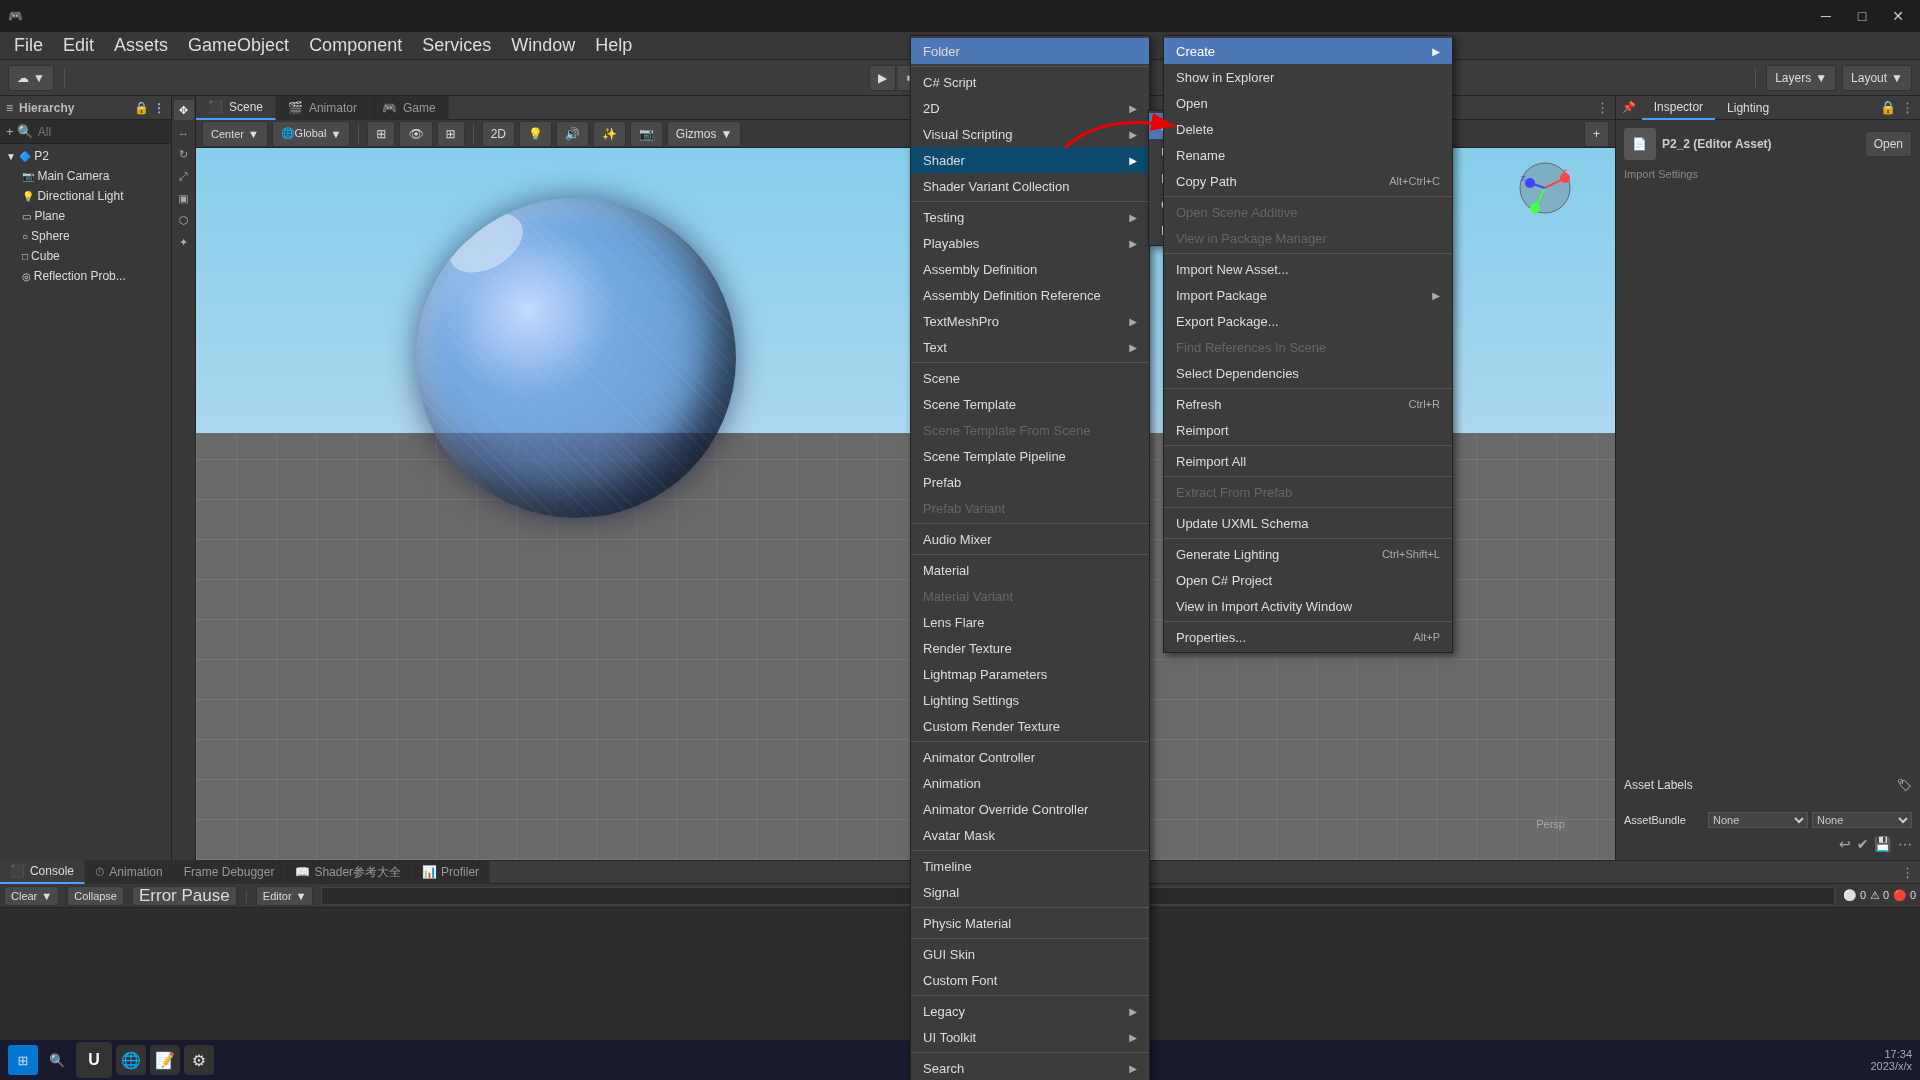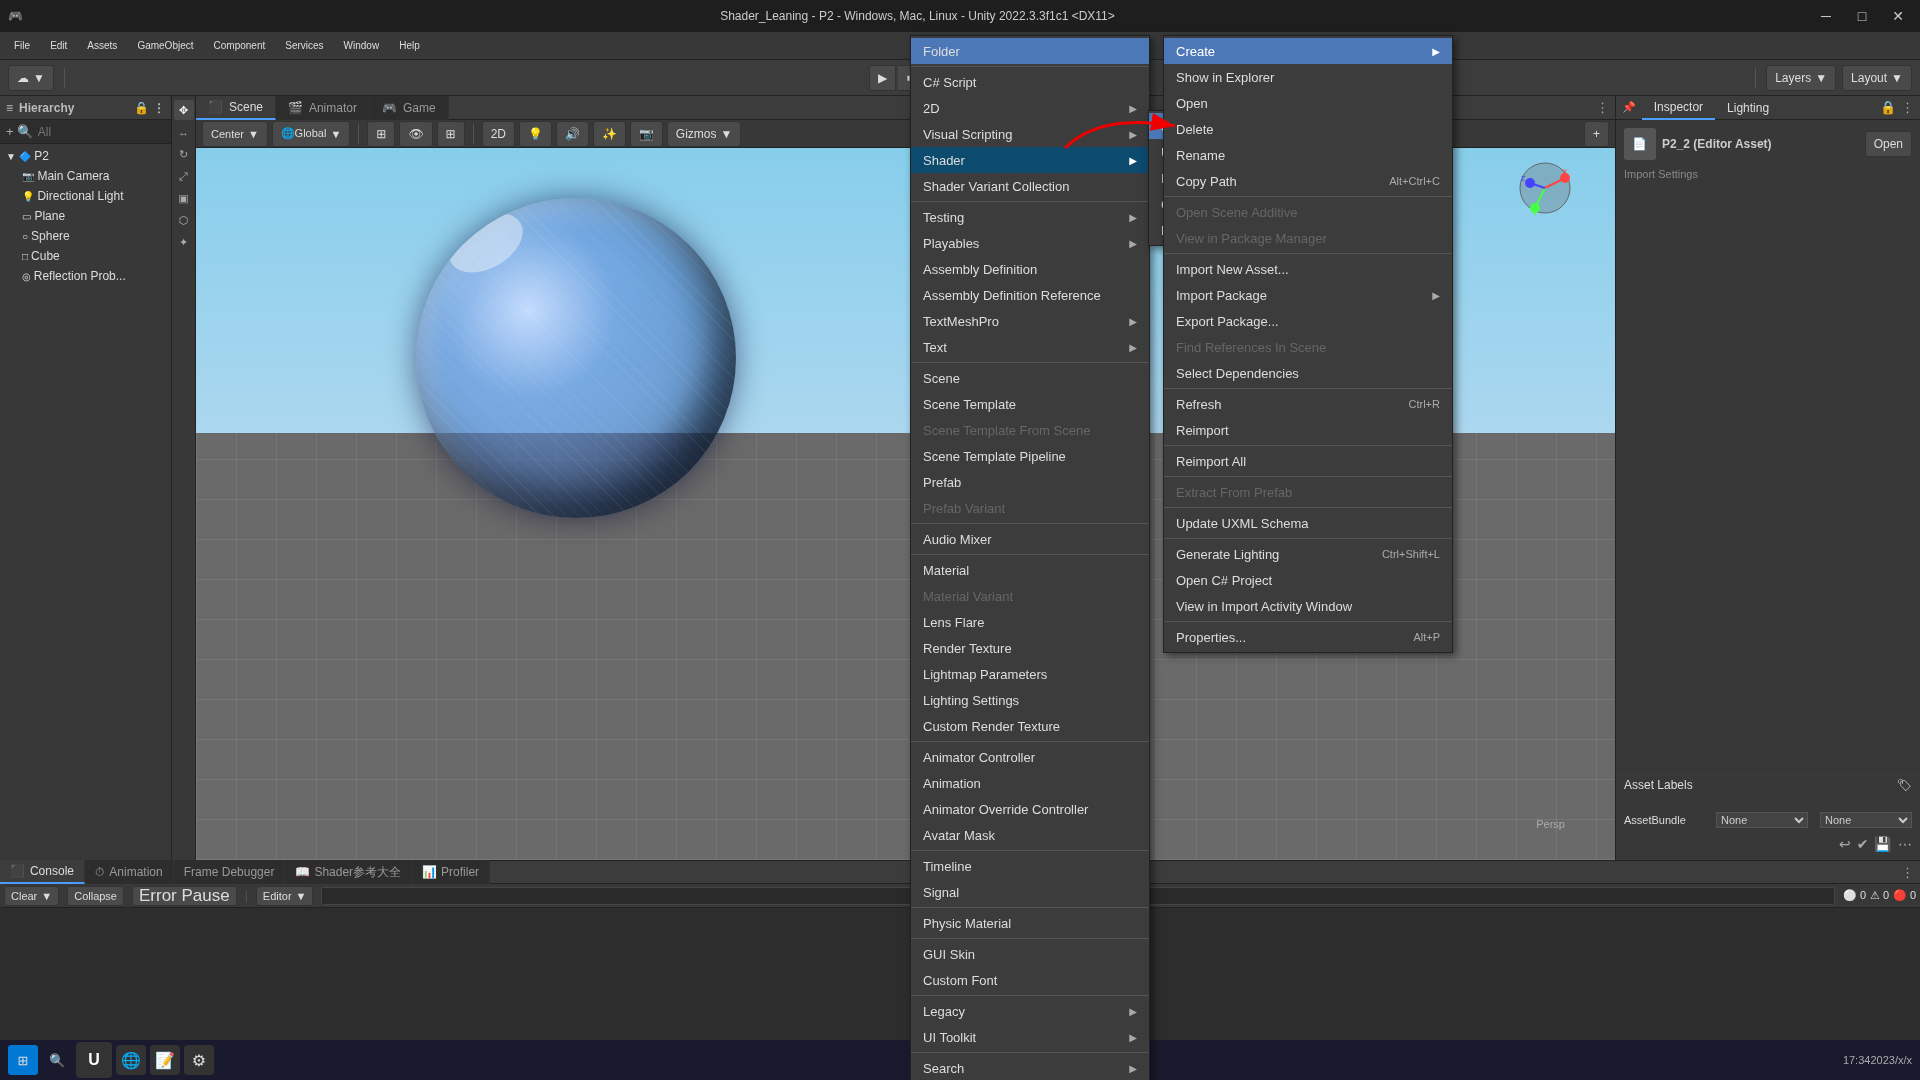--- a/index.html
+++ b/index.html
@@ -40,21 +40,21 @@
       background: #383838;
       display: flex;
       align-items: center;
       padding: 0 4px;
       border-bottom: 1px solid #222;
     }
     .menu-item {
       padding: 2px 10px;
       cursor: pointer;
       border-radius: 2px;
-      font-size: 10px;
+      font-size: 18px;
       color: #ddd;
     }
 
     
     #top-toolbar {
       height: 36px;
       background: #3c3c3c;
       display: flex;
       align-items: center;
       padding: 0 8px;
@@ -411,21 +411,20 @@
       cursor: pointer;
     }
   </style>
 </head>
 <body>
 
 <div id="title-bar">
   <div style="display:flex;align-items:center;gap:4px;">
     <span style="font-size:12px;color:#aaa;">🎮</span>
   </div>
-  <div class="title-text">Shader_Leaning - P2 - Windows, Mac, Linux - Unity 2022.3.3f1c1 &lt;DX11&gt;</div>
   <div id="title-controls">
     <span>─</span>
     <span>□</span>
     <span class="close-btn">✕</span>
   </div>
 </div>
 
 <div id="menu-bar">
   <div class="menu-item">File</div>
   <div class="menu-item">Edit</div>
@@ -625,21 +624,21 @@
       </div>
 
       <div style="color:#888;font-size:11px;margin-bottom:6px;">Import Settings</div>
     </div>
 
     <div class="asset-bundle-section">
       <div style="font-size:12px;margin-bottom:20px;">
         <span>Asset Labels</span>
         <span style="float:right;cursor:pointer;">🏷</span>
       </div>
-      <div style="display:flex;gap:12px;align-items:center;margin-top:4px;">
+      <div style="display:flex;gap:4px;align-items:center;margin-top:4px;">
         <span style="font-size:11px;width:80px;">AssetBundle</span>
         <select style="background:#444;border:1px solid #555;color:#ccc;font-size:11px;flex:1;">
           <option>None</option>
         </select>
         <select style="background:#444;border:1px solid #555;color:#ccc;font-size:11px;flex:1;">
           <option>None</option>
         </select>
       </div>
 
       <div style="display:flex;gap:6px;margin-top:8px;justify-content:flex-end;">
@@ -705,21 +704,21 @@
 </div>
 
 <div class="taskbar" style="height:40px;position:fixed;bottom:0;left:0;right:0;background:#1a1a2e;display:flex;align-items:center;padding:0 8px;gap:4px;z-index:50;">
   <div class="taskbar-icon" style="background:#0078d4;width:30px;height:30px;border-radius:3px;display:flex;align-items:center;justify-content:center;">⊞</div>
   <div class="taskbar-icon" style="width:30px;height:30px;display:flex;align-items:center;justify-content:center;color:#aaa;">🔍</div>
   <div class="taskbar-icon" style="width:36px;height:36px;background:#333;border-radius:4px;display:flex;align-items:center;justify-content:center;color:#fff;font-weight:bold;font-size:16px;">U</div>
   <div class="taskbar-icon" style="width:30px;height:30px;background:#333;border-radius:4px;display:flex;align-items:center;justify-content:center;font-size:16px;">🌐</div>
   <div class="taskbar-icon" style="width:30px;height:30px;background:#333;border-radius:4px;display:flex;align-items:center;justify-content:center;font-size:16px;">📝</div>
   <div class="taskbar-icon" style="width:30px;height:30px;background:#333;border-radius:4px;display:flex;align-items:center;justify-content:center;font-size:16px;">⚙</div>
   <div style="flex:1;"></div>
-  <div style="font-size:11px;color:#aaa;display:flex;flex-direction:row;align-items:flex-end;">
+  <div style="font-size:11px;color:#aaa;display:flex;flex-direction:column;align-items:flex-end;">
     <span>17:34</span>
     <span>2023/x/x</span>
   </div>
 </div>
 
 <div id="context-menu-1">
   <div class="ctx-item active">
     <span>Folder</span>
   </div>
   <div class="ctx-sep"></div>

